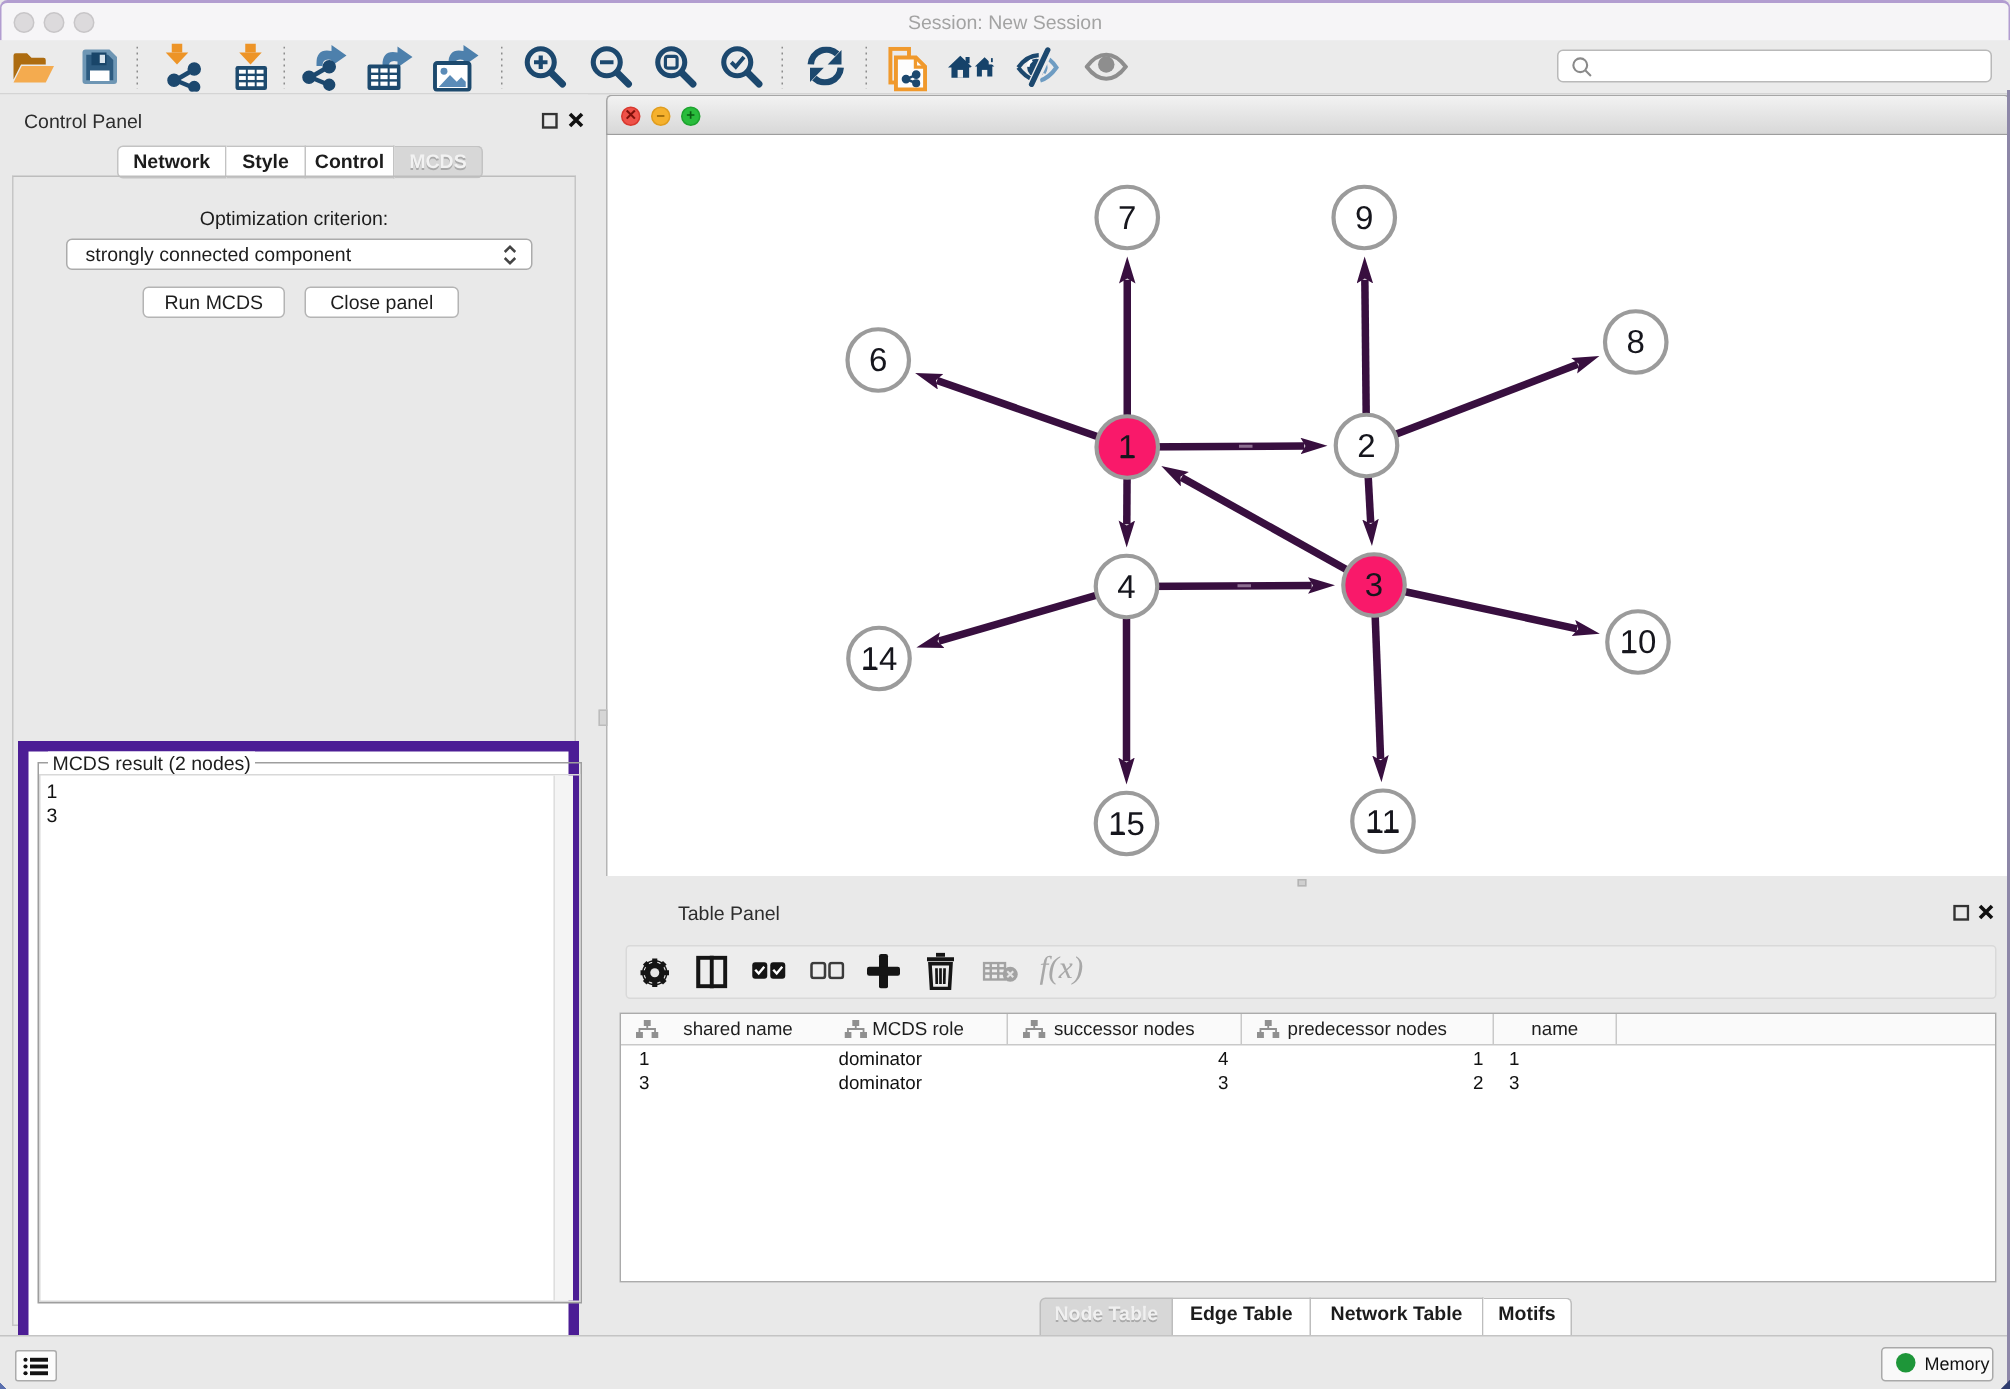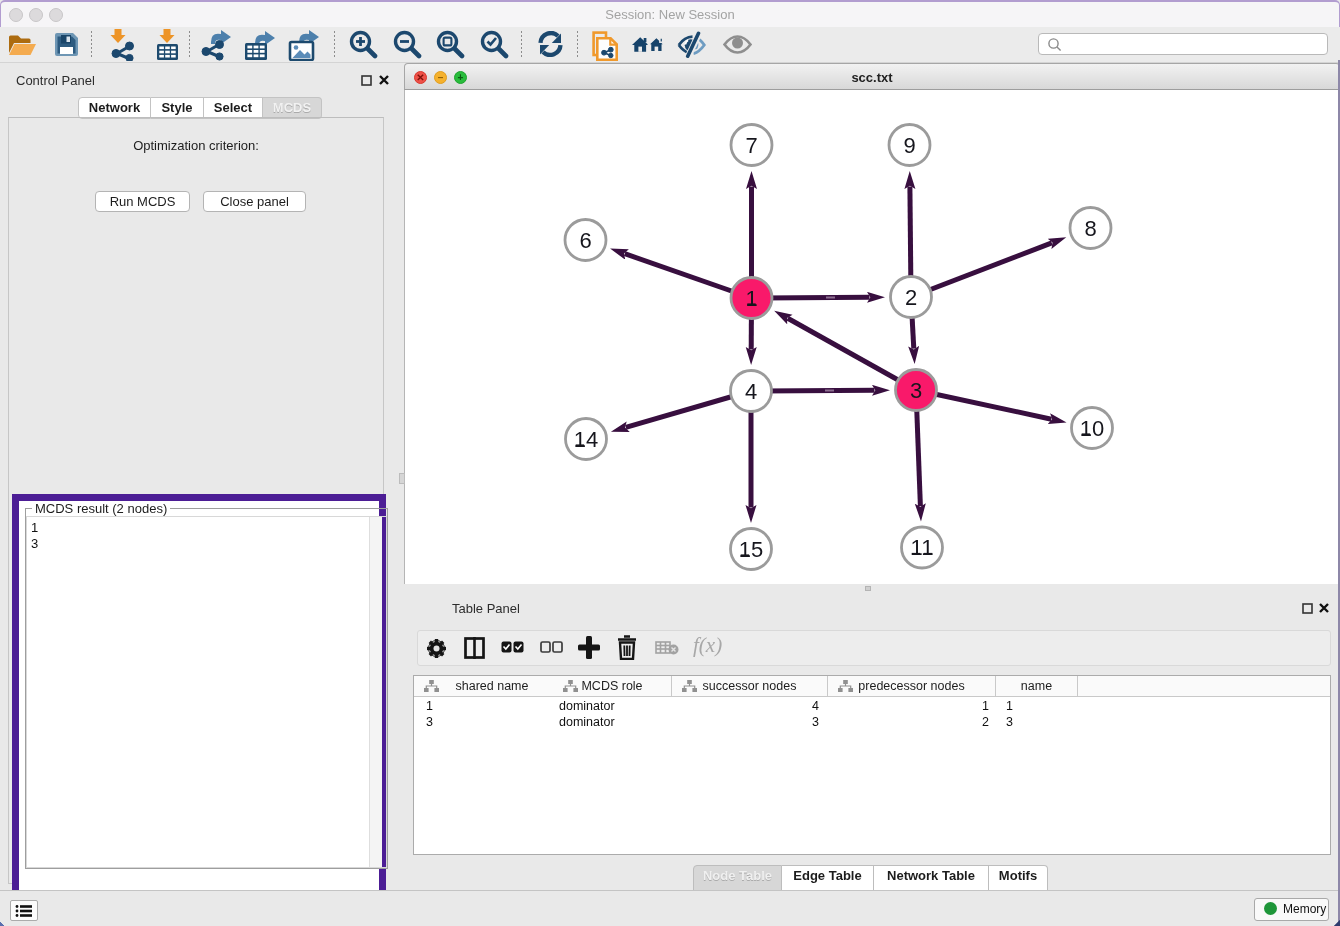--- a/index.html
+++ b/index.html
@@ -260,43 +260,48 @@
   <div class="paneltitle" style="position:absolute;left:16px;top:10px;">Control Panel</div>
   <svg class="wicon" style="left:361px;top:12px;" width="11" height="11" viewBox="0 0 11 11">
       <rect x="1" y="1" width="9" height="9" fill="none" stroke="#333" stroke-width="1.6"></rect>
     </svg>
   <svg class="wicon" style="left:378px;top:11px;" width="12" height="12" viewBox="0 0 12 12">
       <path d="M2,2 L10,10 M10,2 L2,10" stroke="#111" stroke-width="2.4"></path>
     </svg>
   <div class="tabbar" style="left:78px;top:34px;">
     <div class="tab first" style="width:73px;">Network</div>
     <div class="tab" style="width:53px;">Style</div>
-    <div class="tab" style="width:59px;">Select</div>
+    <div class="tab" style="width:59px;">Control</div>
     <div class="tab last sel" style="width:59px;">MCDS</div>
   </div>
   <div id="cpcontent"></div>
   <div id="optlabel">Optimization criterion:</div>
+  <div id="dropdown">strongly connected component
+    <svg width="10" height="14" style="position:absolute;right:9px;top:3px;" viewBox="0 0 10 14">
+      <path d="M1.5,5 L5,1.5 L8.5,5" fill="none" stroke="#444" stroke-width="1.7"></path>
+      <path d="M1.5,9 L5,12.5 L8.5,9" fill="none" stroke="#444" stroke-width="1.7"></path>
+    </svg>
+  </div>
   <div class="btn" style="left:95px;top:128px;width:95px;">Run MCDS</div>
   <div class="btn" style="left:203px;top:128px;width:103px;">Close panel</div>
   <div id="resultbox">
     <div id="fieldset">
       <div id="legend">MCDS result (2 nodes)</div>
       <div style="position:absolute;left:0px;top:7px;width:361px;height:352px;border:1px solid #d8d8d8;"></div>
       <div id="resulttext">1<br>3</div>
       <div id="rscroll"></div>
     </div>
   </div>
 </div>
 
 <div class="abs" id="netwin">
   <div id="nettitle">
     <div class="mac" style="left:9px;background:#ee5148;border:1px solid #d8382e;color:#7e100a;">✕</div>
     <div class="mac" style="left:29px;background:#f5b12d;border:1px solid #e09d1e;color:#8e5e05;">–</div>
     <div class="mac" style="left:49px;background:#29bc3c;border:1px solid #1da32e;color:#0a5c13;">+</div>
-    <div id="netname">scc.txt</div>
   </div>
   <div id="netcanvas">
     <svg width="936" height="494" viewBox="0 0 936 494">
       <defs>
         <marker id="ah" markerWidth="22" markerHeight="12" refX="2.5" refY="5.5" orient="auto" markerUnits="userSpaceOnUse">
           <path d="M0,0 L18,5.5 L0,11 L3.3,5.5 Z" fill="#380f3f"></path>
         </marker>
       </defs>
       <g stroke="#380f3f" stroke-width="5" marker-end="url(#ah)">
         <line x1="346.5" y1="208.0" x2="346.5" y2="96.5"></line>

